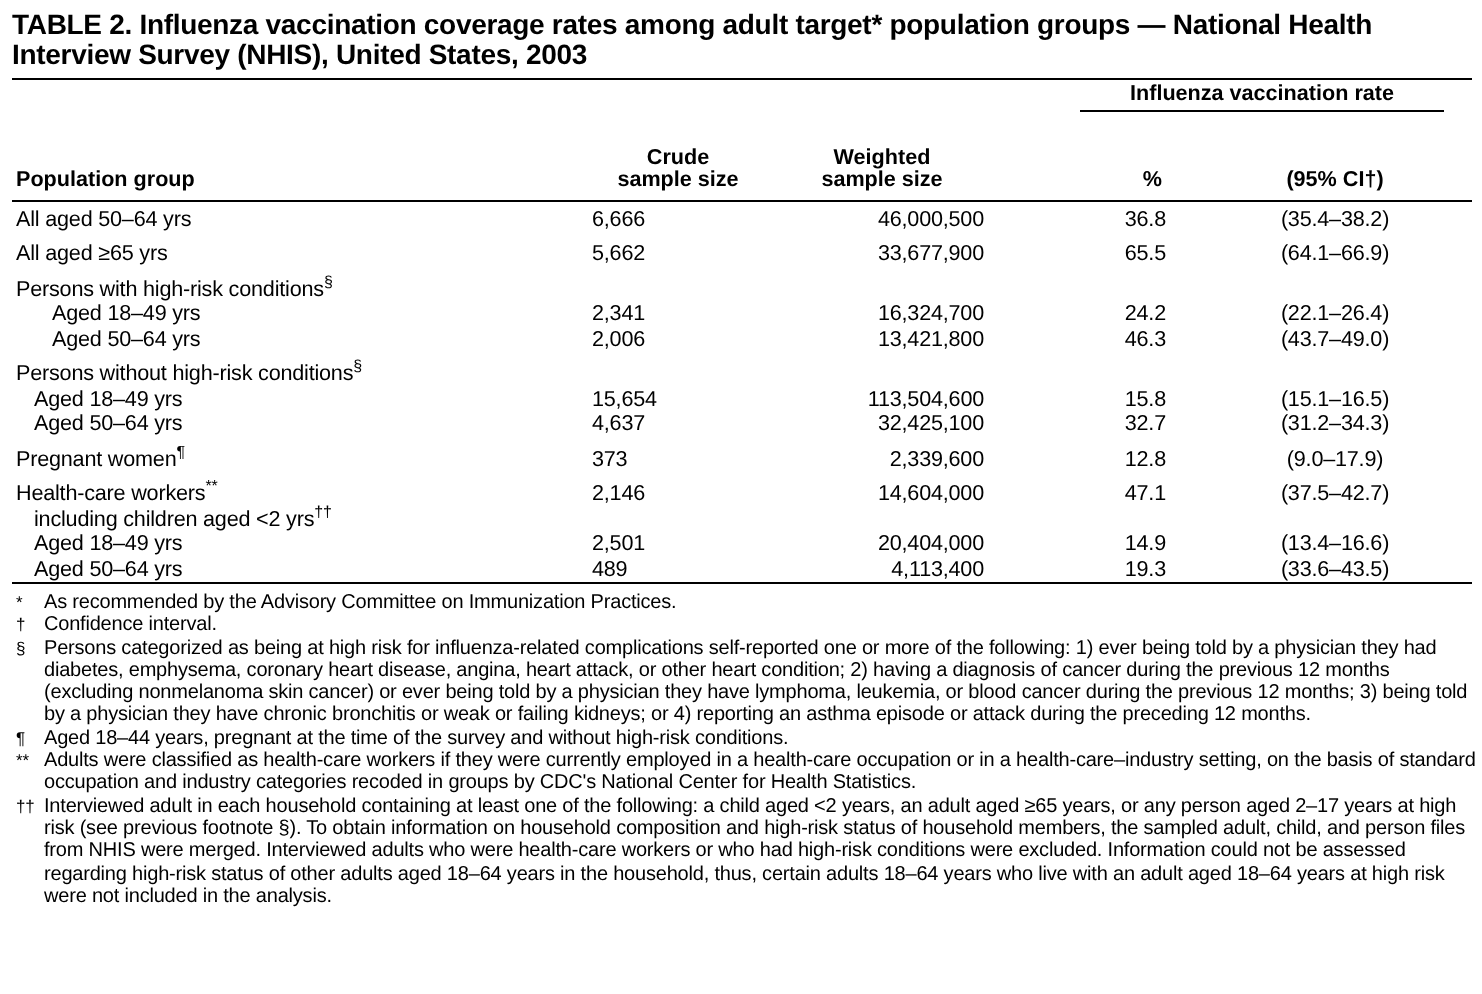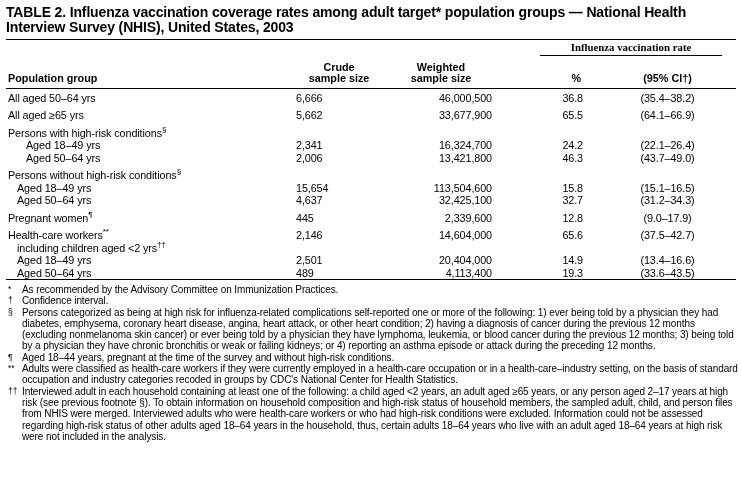--- a/index.html
+++ b/index.html
@@ -22,22 +22,22 @@
   }
   col.c-label    { width:290px; }
   col.c-crude    { width:86px; }
   col.c-weighted { width:118px; }
   col.c-pct      { width:99px; }
   col.c-ci       { width:137px; }
 
   thead th { font-weight:bold; font-size:10.8px; vertical-align:bottom; padding:0; line-height:11.5px; }
   tr.span-row th.empty { border:none; }
   tr.span-row .span-inner {
-    text-align:center; padding:2px 0 1px 0; margin:0 14px 4px 40px;
-    border-bottom:1px solid #000; font-size:10.8px;font-family:Liberation Serif, serif;
+    text-align:center; padding:2px 0 1px 0; margin:0 14px 16px 40px;
+    border-bottom:1px solid #000; font-size:10.8px;
   }
   tr.head-row th { border-bottom:1px solid #000; padding:2px 0 3px 0; }
   th.th-label { text-align:left; padding-left:2px !important; }
   th.th-center { text-align:center; }
   th.th-pct { text-align:right; padding-right:18px !important; }
   th.th-ci { text-align:center; }
 
   tbody td { font-size:10.8px; line-height:12.5px; padding:0; vertical-align:bottom; letter-spacing:-0.1px; }
   tbody tr:first-child td { padding-top:3px; }
   tbody tr.gap td { padding-top:5px; }
@@ -144,30 +144,30 @@
         </tr>
         <tr>
           <td class="td-label indent-1">Aged 50–64 yrs</td>
           <td class="td-num">4,637</td>
           <td class="td-wnum">32,425,100</td>
           <td class="td-pct">32.7</td>
           <td class="td-ci">(31.2–34.3)</td>
         </tr>
         <tr class="gap">
           <td class="td-label indent-0">Pregnant women<sup>¶</sup></td>
-          <td class="td-num">445</td>
+          <td class="td-num">373</td>
           <td class="td-wnum">2,339,600</td>
           <td class="td-pct">12.8</td>
           <td class="td-ci">(9.0–17.9)</td>
         </tr>
         <tr class="gap">
           <td class="td-label indent-0">Health-care workers<sup>**</sup></td>
           <td class="td-num">2,146</td>
           <td class="td-wnum">14,604,000</td>
-          <td class="td-pct">65.6</td>
+          <td class="td-pct">47.1</td>
           <td class="td-ci">(37.5–42.7)</td>
         </tr>
         <tr>
           <td class="td-label indent-1">including children aged &lt;2 yrs<sup>††</sup></td>
           <td class="td-num"></td>
           <td class="td-wnum"></td>
           <td class="td-pct"></td>
           <td class="td-ci"></td>
         </tr>
         <tr>

